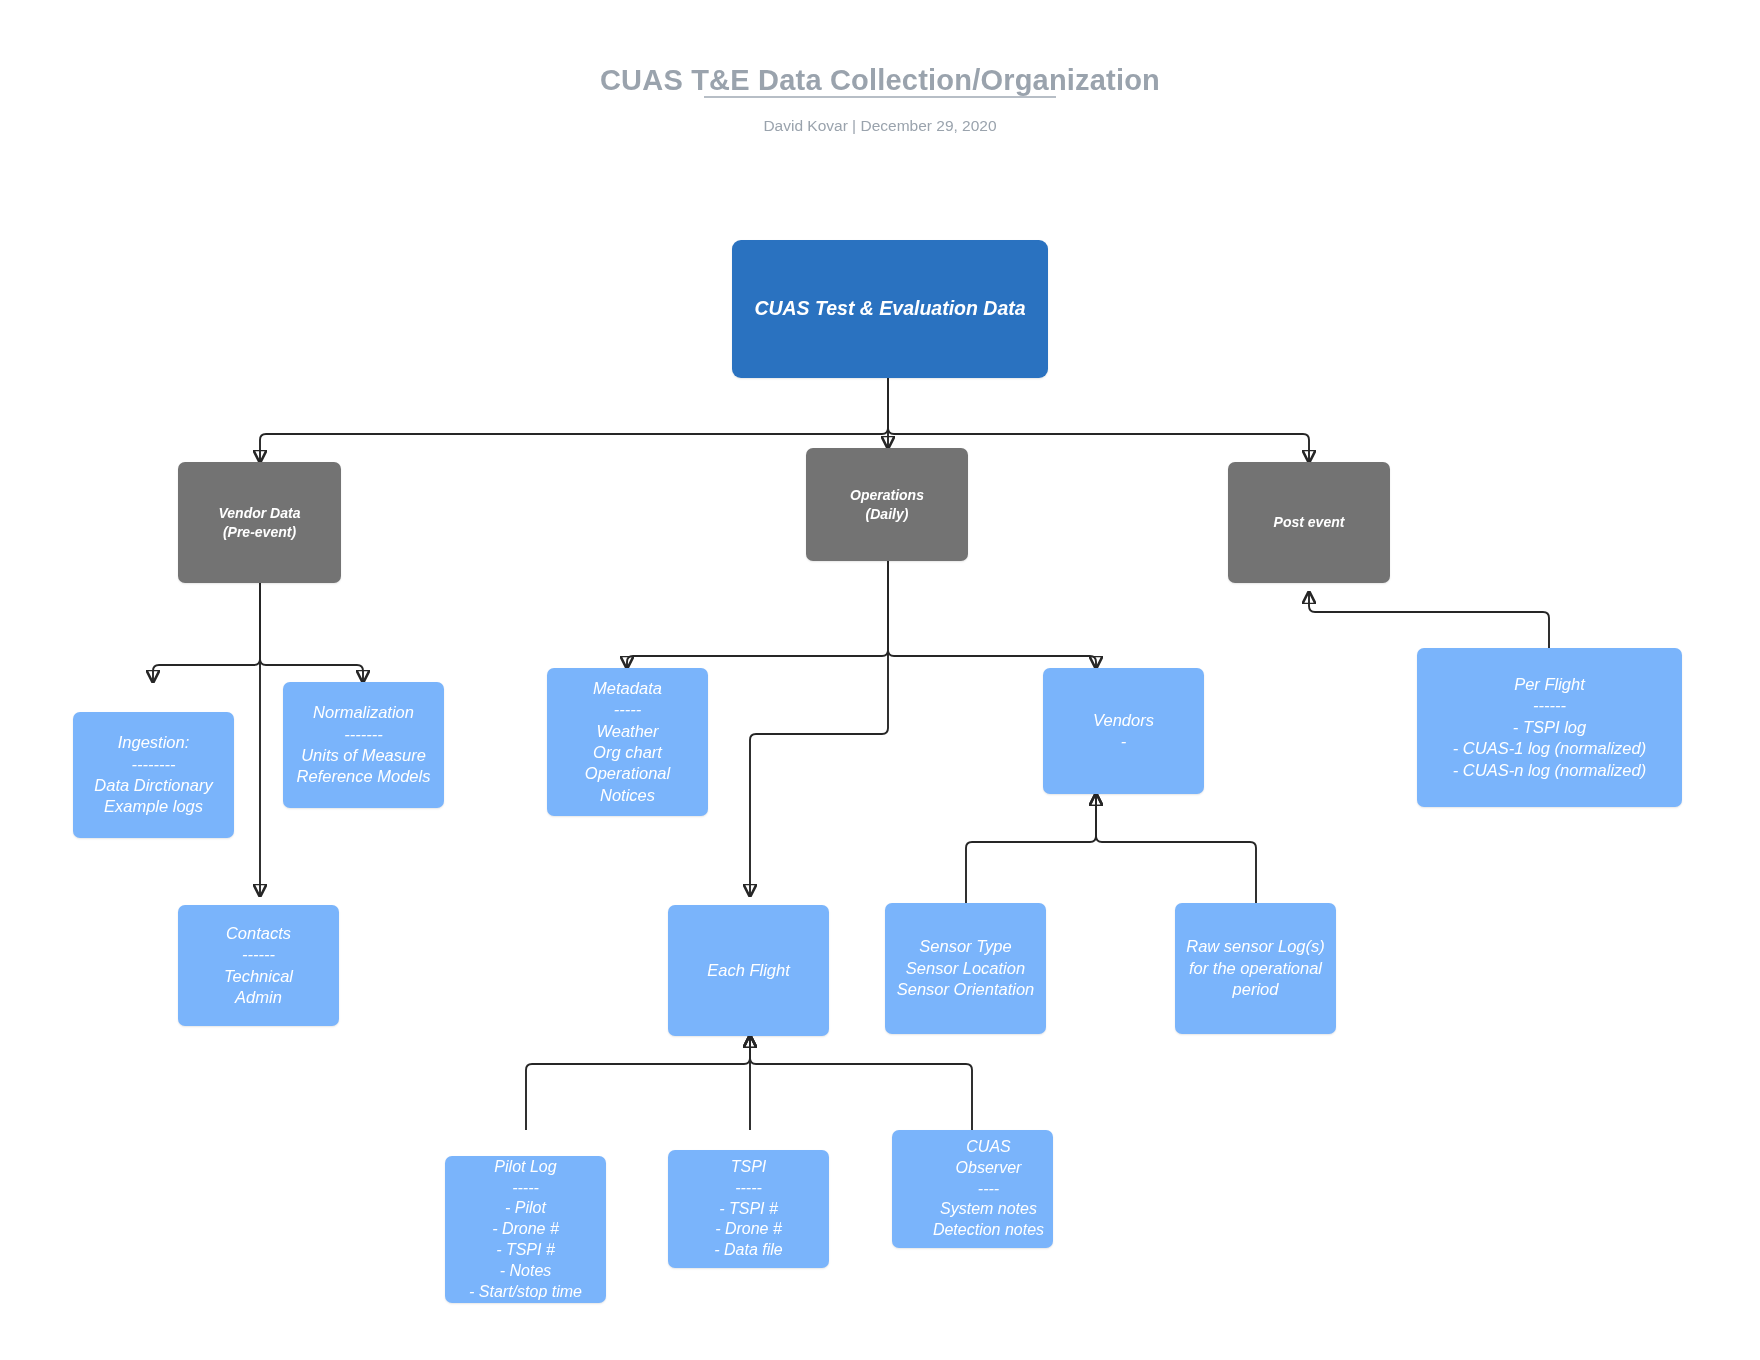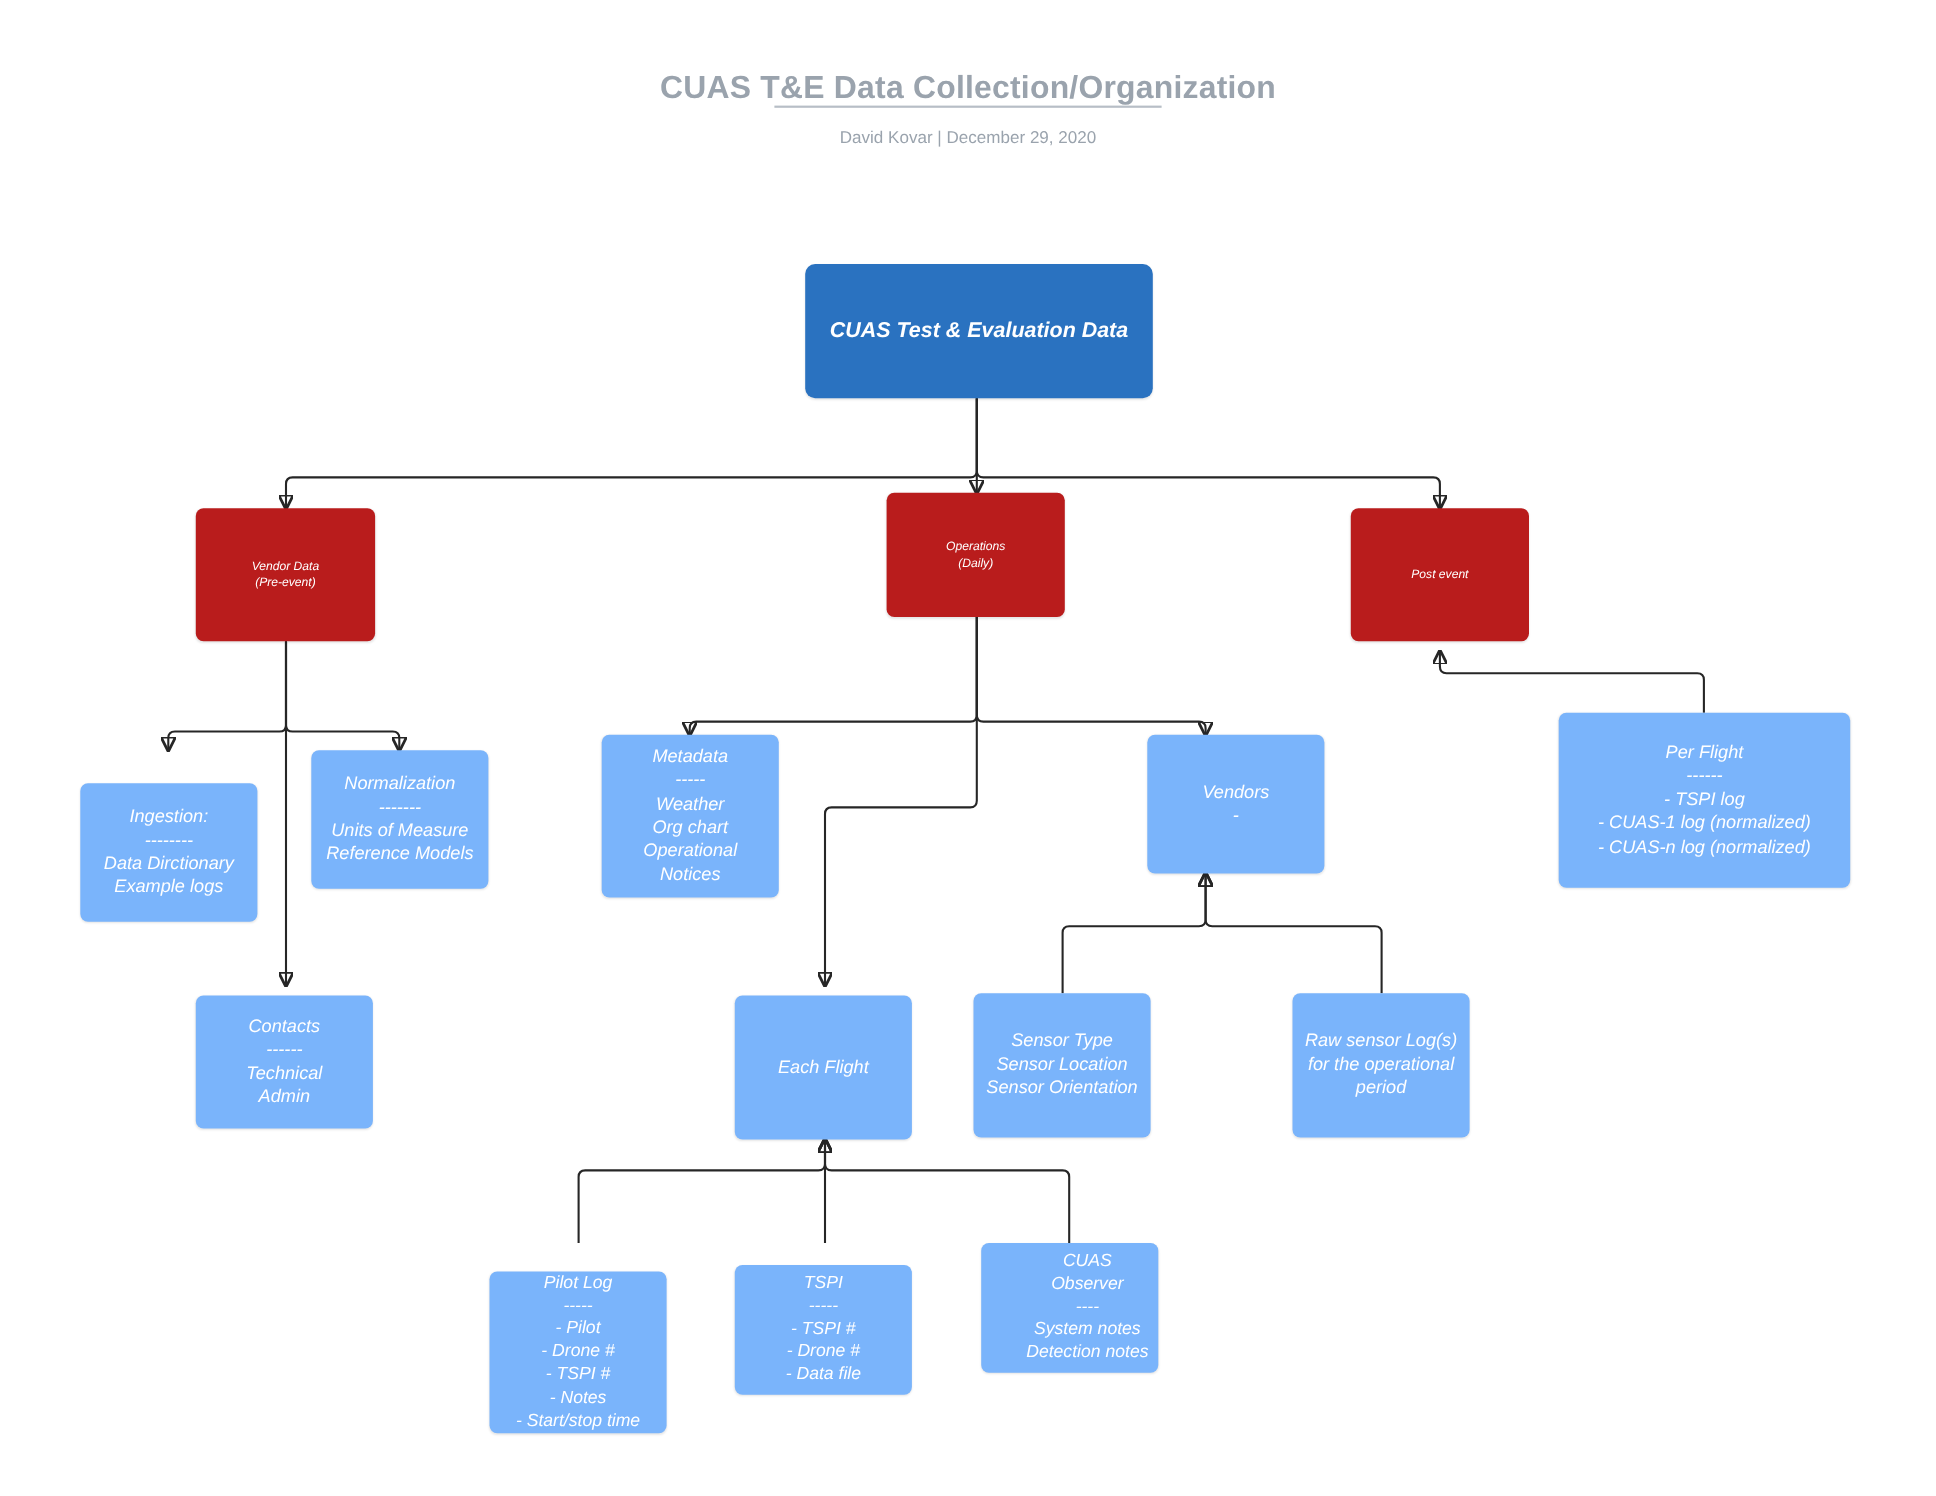--- a/index.html
+++ b/index.html
@@ -74,22 +74,23 @@
     white-space: pre-line;
     box-shadow: 0 1px 2px rgba(0,0,0,0.10);
   }
   .node.root {
     background: #2a72c0;
     font-weight: bold;
     font-size: 19.5px;
     border-radius: 9px;
   }
   .node.lvl2 {
-    background: #b91c1c;
-    font-size: 11px;
+    background: #737373;
+    font-size: 14px;
+    font-weight: bold;
   }
   .node.leaf {
     background: #7ab4fb;
     font-size: 16.5px;
   }
   .node.small {
     font-size: 16px;
   }
 </style>
 </head>
@@ -125,21 +126,21 @@
     <path d="M 1549,648 L 1549,618 Q 1549,612 1543,612 L 1315,612 Q 1309,612 1309,606 L 1309,592" marker-end="url(#arrow)"></path>
 
     <path d="M 966,903 L 966,848 Q 966,842 972,842 L 1090,842 Q 1096,842 1096,836 L 1096,794" marker-end="url(#arrow)"></path>
     <path d="M 1256,903 L 1256,848 Q 1256,842 1250,842 L 1102,842 Q 1096,842 1096,836 L 1096,794" marker-end="url(#arrow)"></path>
 
     <path d="M 526,1130 L 526,1070 Q 526,1064 532,1064 L 744,1064 Q 750,1064 750,1058 L 750,1036" marker-end="url(#arrow)"></path>
     <path d="M 750,1130 L 750,1036" marker-end="url(#arrow)"></path>
     <path d="M 972,1130 L 972,1070 Q 972,1064 966,1064 L 756,1064 Q 750,1064 750,1058 L 750,1036" marker-end="url(#arrow)"></path>
   </svg>
 
-  <div class="node root" style="left:732px; top:240px; width:316px; height:122px;">
+  <div class="node root" style="left:732px; top:240px; width:316px; height:138px;">
     <span>CUAS Test &amp; Evaluation Data</span>
   </div>
 
   <div class="node lvl2" style="left:178px; top:462px; width:163px; height:121px;">
     <span>Vendor Data
 (Pre-event)</span>
   </div>
 
   <div class="node lvl2" style="left:806px; top:448px; width:162px; height:113px;">
     <span>Operations

